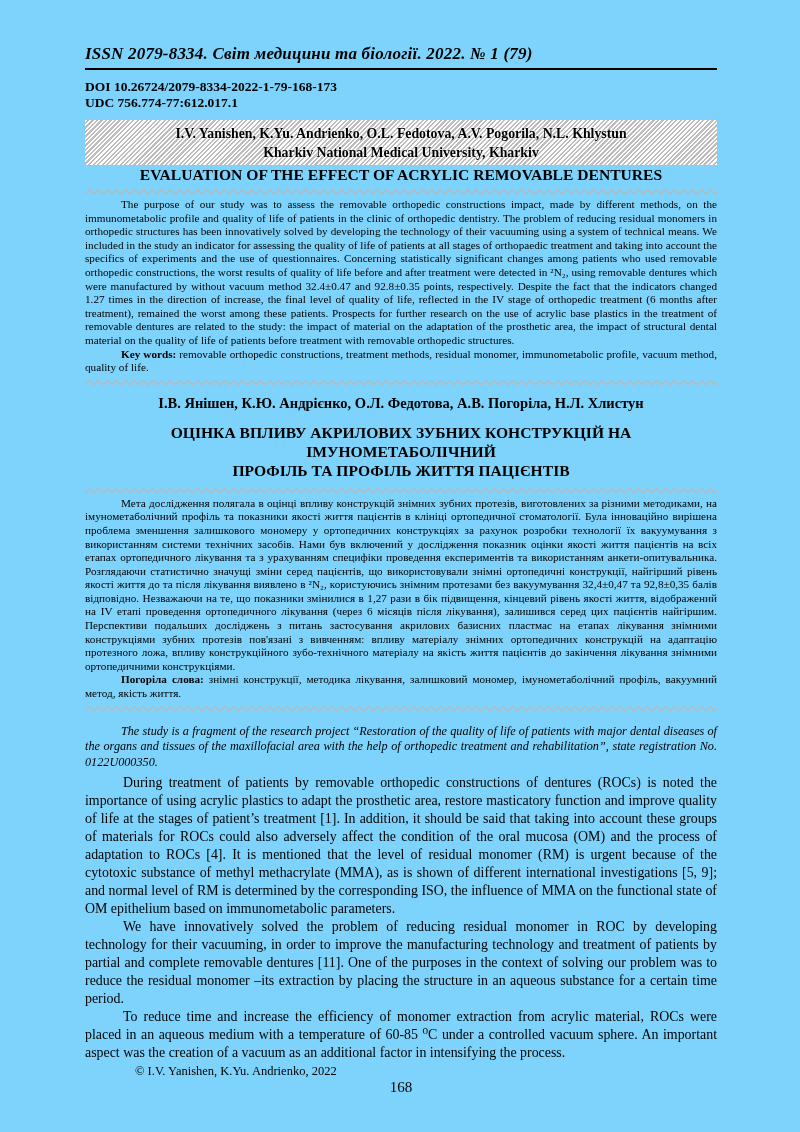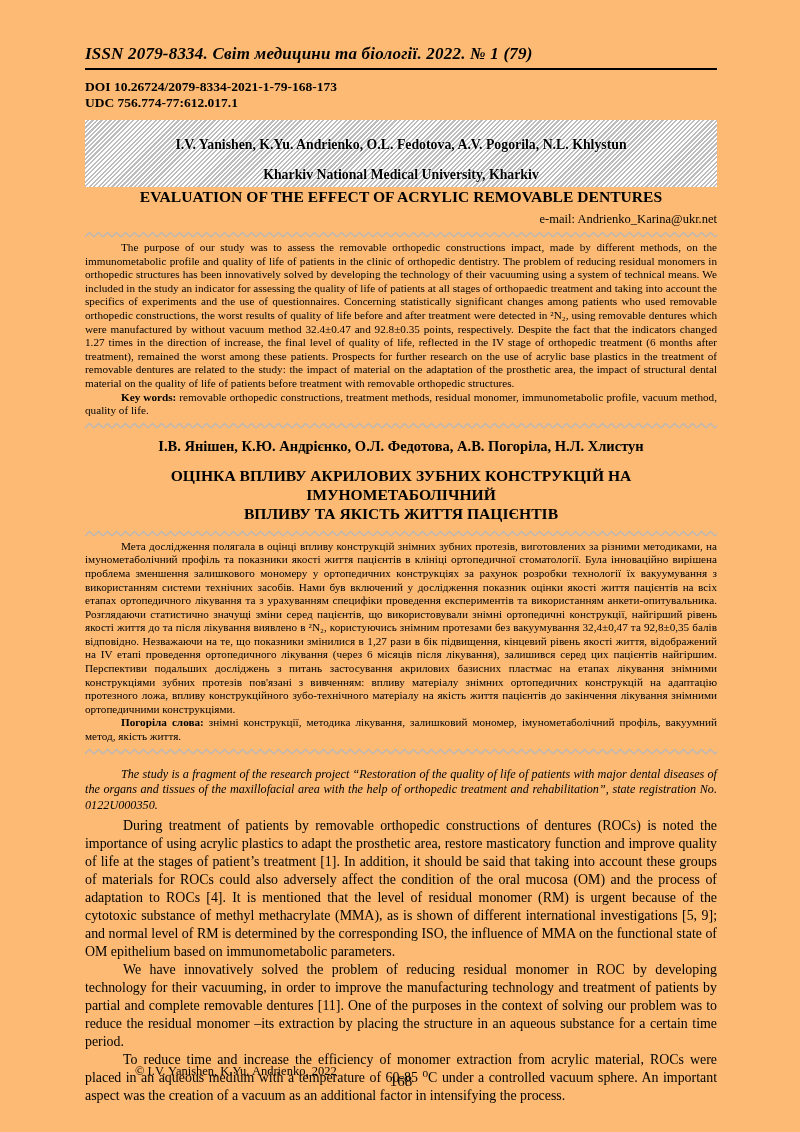--- a/index.html
+++ b/index.html
@@ -1,34 +1,34 @@
 <!DOCTYPE html>
 <html><head>
 <meta charset="utf-8">
 <style>
   html,body{margin:0;padding:0;background:#e8e8e8;}
   .page{
-    width:800px;height:1132px;position:relative;background:#fdba74;
+    width:800px;height:1132px;position:relative;background:#7dd3fc;
     font-family:"Liberation Serif","DejaVu Serif",serif;color:#000;
     margin:0 auto;overflow:hidden;box-sizing:border-box;
   }
   .content{padding:44px 83px 0 85px;}
 
   .issn{
     font-size:17px;font-weight:bold;font-style:italic;
     padding-bottom:4px;border-bottom:2.5px solid #000;letter-spacing:.2px;
   }
   .doi-block{margin-top:9px;font-weight:bold;font-size:13.5px;line-height:16px;}
 
   .authors-box{
     margin-top:9px;padding:4px 0 3px;text-align:center;font-weight:bold;
     font-size:13.8px;line-height:19px;
     background:repeating-linear-gradient(135deg,#ffffff 0px,#ffffff 1.6px,#bdbdbd 1.6px,#bdbdbd 3.2px);
   }
-  .authors-box .ln{text-shadow:0 0 2px #fff,0 0 2px #fff;margin-top:11px;}
+  .authors-box .ln{text-shadow:0 0 2px #fff,0 0 2px #fff;}
 
   .title-en{margin-top:0;text-align:center;font-weight:bold;font-size:15.6px;line-height:19px;}
   .email{margin-top:6px;text-align:right;font-size:12.5px;}
 
   .zigzag{display:block;margin:4px 0 2px;}
 
   .abstract{font-size:11.2px;line-height:13.6px;text-align:justify;}
   .abstract p{margin:0;text-indent:36px;}
   .kw-label{font-weight:bold;}
 
@@ -39,72 +39,71 @@
     margin-top:11px;font-style:italic;font-size:12.2px;line-height:15.6px;
     text-align:justify;
   }
   .project-note p{margin:0;text-indent:36px;}
 
   .body-text{margin-top:4px;font-size:13.9px;line-height:18px;text-align:justify;}
   .body-text p{margin:0;text-indent:38px;}
 
   .footer{position:absolute;left:85px;right:83px;bottom:34px;height:34px;font-size:12.5px;}
   .copyright{position:absolute;left:50px;top:0;}
-  .page-number{position:absolute;left:0;right:0;top:9px;text-align:center;font-size:15px;}
+  .page-number{position:absolute;left:0;right:0;top:15px;text-align:center;font-size:15px;}
 </style>
 </head>
 <body>
 
 <svg width="0" height="0" style="position:absolute" aria-hidden="true">
   <defs>
     <pattern id="zz" width="9" height="8" patternUnits="userSpaceOnUse">
       <path d="M0 6 L4.5 1.5 L9 6" fill="none" stroke="#b8b8b8" stroke-width="1.4"></path>
     </pattern>
   </defs>
 </svg>
 
 <div class="page">
   <div class="content">
 
     <div class="issn">ISSN 2079-8334. Світ медицини та біології. 2022. № 1 (79)</div>
 
     <div class="doi-block">
-      <div>DOI 10.26724/2079-8334-2021-1-79-168-173</div>
+      <div>DOI 10.26724/2079-8334-2022-1-79-168-173</div>
       <div>UDC 756.774-77:612.017.1</div>
     </div>
 
     <div class="authors-box">
       <div class="ln">I.V. Yanishen, K.Yu. Andrienko, O.L. Fedotova, A.V. Pogorila, N.L. Khlystun</div>
       <div class="ln">Kharkiv National Medical University, Kharkiv</div>
     </div>
 
     <div class="title-en">
       <div>EVALUATION OF THE EFFECT OF ACRYLIC REMOVABLE DENTURES</div>
     </div>
 
-    <div class="email">e-mail: Andrienko_Karina@ukr.net</div>
 
     <svg class="zigzag" width="100%" height="8">
         <rect width="100%" height="8" fill="url(#zz)"></rect>
       </svg>
 
     <div class="abstract">
       <p>The purpose of our study was to assess the removable orthopedic constructions impact, made by different methods, on the immunometabolic profile and quality of life of patients in the clinic of orthopedic dentistry. The problem of reducing residual monomers in orthopedic structures has been innovatively solved by developing the technology of their vacuuming using a system of technical means. We included in the study an indicator for assessing the quality of life of patients at all stages of orthopaedic treatment and taking into account the specifics of experiments and the use of questionnaires. Concerning statistically significant changes among patients who used removable orthopedic constructions, the worst results of quality of life before and after treatment were detected in ²N₂, using removable dentures which were manufactured by without vacuum method 32.4±0.47 and 92.8±0.35 points, respectively. Despite the fact that the indicators changed 1.27 times in the direction of increase, the final level of quality of life, reflected in the IV stage of orthopedic treatment (6 months after treatment), remained the worst among these patients. Prospects for further research on the use of acrylic base plastics in the treatment of removable dentures are related to the study: the impact of material on the adaptation of the prosthetic area, the impact of structural dental material on the quality of life of patients before treatment with removable orthopedic structures.</p>
       <p><span class="kw-label">Key words:</span><span> removable orthopedic constructions, treatment methods, residual monomer, immunometabolic profile, vacuum method, quality of life.</span></p>
     </div>
 
     <svg class="zigzag" width="100%" height="8">
         <rect width="100%" height="8" fill="url(#zz)"></rect>
       </svg>
 
     <div class="authors-uk">І.В. Янішен, К.Ю. Андрієнко, О.Л. Федотова, А.В. Погоріла, Н.Л. Хлистун</div>
 
     <div class="title-uk">
       <div>ОЦІНКА ВПЛИВУ АКРИЛОВИХ ЗУБНИХ КОНСТРУКЦІЙ НА ІМУНОМЕТАБОЛІЧНИЙ</div>
-      <div>ВПЛИВУ ТА ЯКІСТЬ ЖИТТЯ ПАЦІЄНТІВ</div>
+      <div>ПРОФІЛЬ ТА ПРОФІЛЬ ЖИТТЯ ПАЦІЄНТІВ</div>
     </div>
 
     <svg class="zigzag" style="margin-top:7px" width="100%" height="8">
         <rect width="100%" height="8" fill="url(#zz)"></rect>
       </svg>
 
     <div class="abstract">
       <p>Мета дослідження полягала в оцінці впливу конструкцій знімних зубних протезів, виготовлених за різними методиками, на імунометаболічний профіль та показники якості життя пацієнтів в клініці ортопедичної стоматології. Була інноваційно вирішена проблема зменшення залишкового мономеру у ортопедичних конструкціях за рахунок розробки технології їх вакуумування з використанням системи технічних засобів. Нами був включений у дослідження показник оцінки якості життя пацієнтів на всіх етапах ортопедичного лікування та з урахуванням специфіки проведення експериментів та використанням анкети-опитувальника. Розглядаючи статистично значущі зміни серед пацієнтів, що використовували знімні ортопедичні конструкції, найгірший рівень якості життя до та після лікування виявлено в ²N₂, користуючись знімним протезами без вакуумування 32,4±0,47 та 92,8±0,35 балів відповідно. Незважаючи на те, що показники змінилися в 1,27 рази в бік підвищення, кінцевий рівень якості життя, відображений на IV етапі проведення ортопедичного лікування (через 6 місяців після лікування), залишився серед цих пацієнтів найгіршим. Перспективи подальших досліджень з питань застосування акрилових базисних пластмас на етапах лікування знімними конструкціями зубних протезів пов'язані з вивченням: впливу матеріалу знімних ортопедичних конструкцій на адаптацію протезного ложа, впливу конструкційного зубо-технічного матеріалу на якість життя пацієнтів до закінчення лікування знімними ортопедичними конструкціями.</p>
       <p><span class="kw-label">Погоріла слова:</span><span> знімні конструкції, методика лікування, залишковий мономер, імунометаболічний профіль, вакуумний метод, якість життя.</span></p>
     </div>

